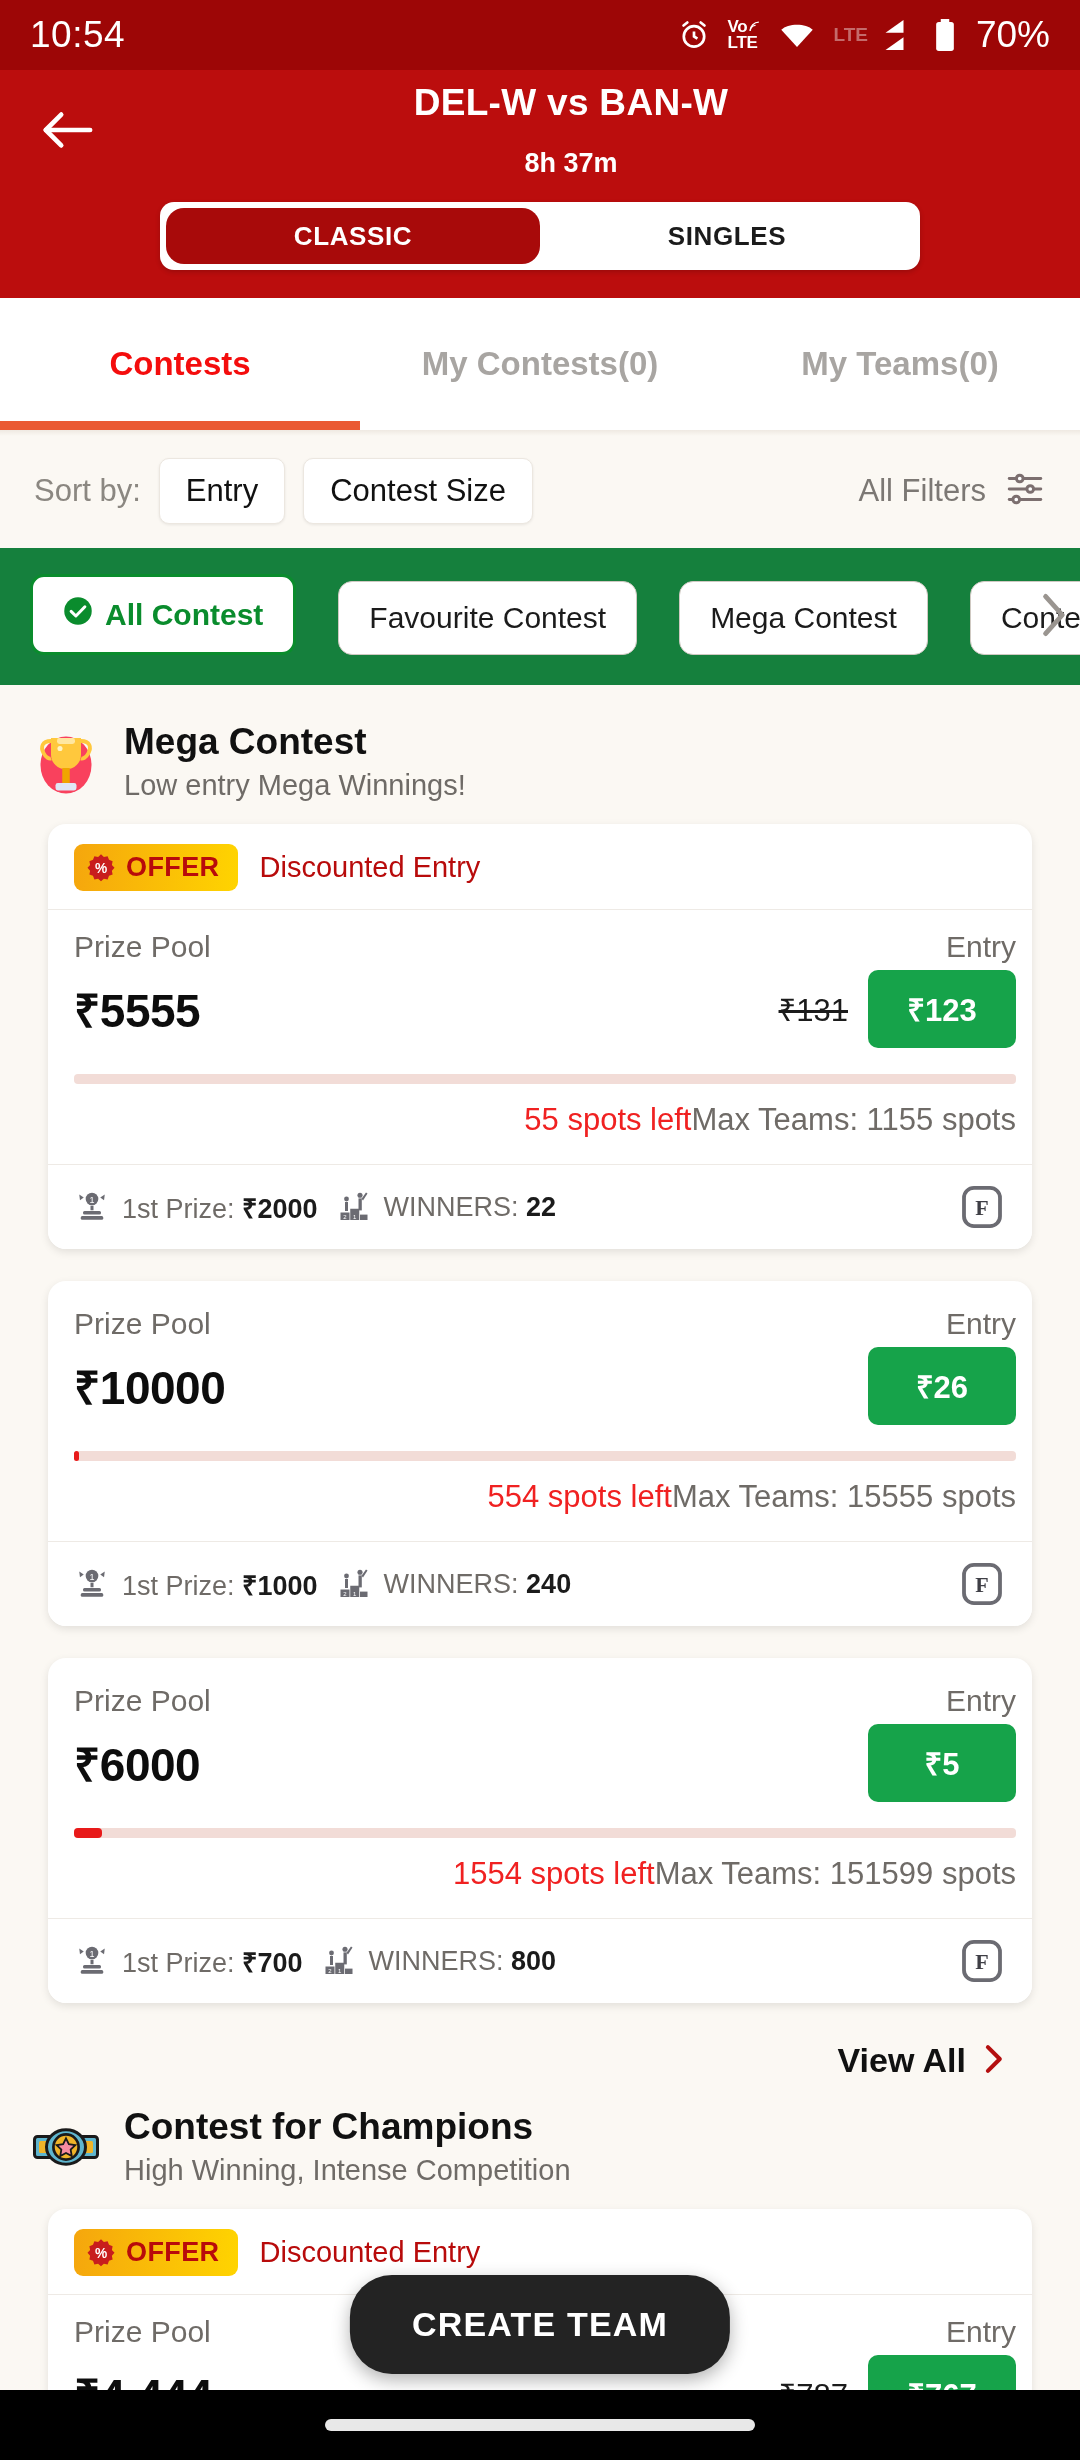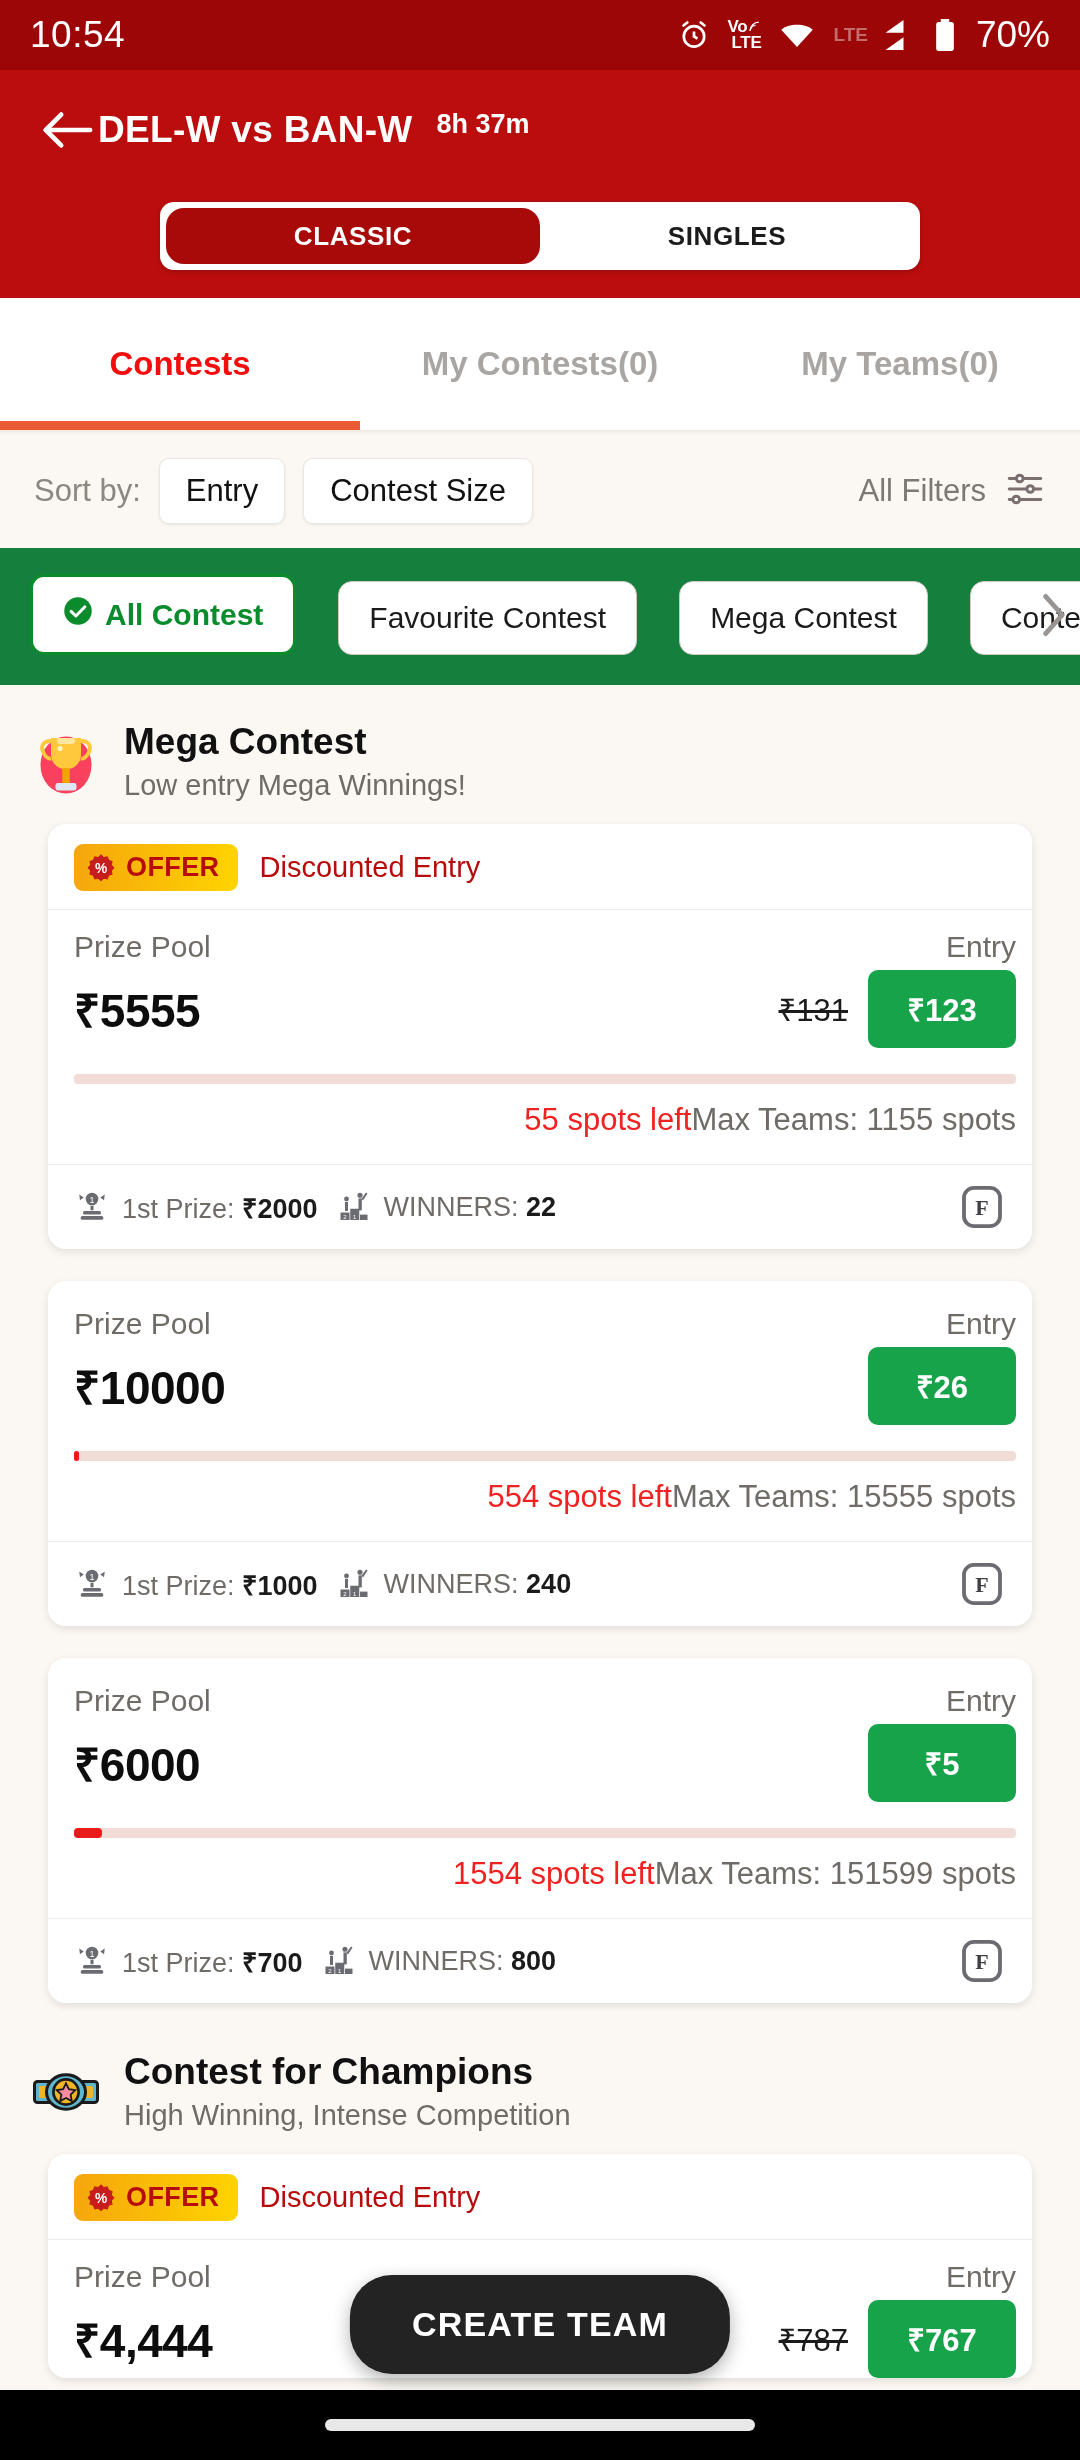--- a/index.html
+++ b/index.html
@@ -13,32 +13,32 @@
 
   
   .statusbar{
     height:70px; background:#9d0606; color:#fff;
     display:flex; align-items:center; justify-content:space-between;
     padding:0 30px;
   }
   .status-time{ font-size:37px; font-weight:400; letter-spacing:.5px; }
   .status-icons{ display:flex; align-items:center; gap:17px; }
   .si{ display:flex; align-items:center; }
-  .volte{ display:flex; flex-direction:column; align-items:flex-end; line-height:.95;
+  .volte{ display:flex; flex-direction:column; align-items:flex-start; line-height:.95;
           font-size:17px; font-weight:700; letter-spacing:-.3px;}
   .lte-label{ font-size:19px; font-weight:700; color:#c46b6b; margin-right:-4px;}
   .batt-pct{ font-size:37px; font-weight:400; margin-left:3px; }
 
   
   .appbar{ background:#bb0d0d; padding:0 0 0 0; position:relative; }
   .appbar-top{
     height:120px; display:flex; align-items:center; padding:0 36px;
   }
   .back-arrow{ width:62px; height:62px; flex:0 0 auto; display:flex; align-items:center; justify-content:center;}
-  .titlewrap{ flex:1; text-align:center; display:flex; flex-direction:row; gap:24px; }
+  .titlewrap{ flex:1; text-align:center; display:flex; flex-direction:column; gap:24px; }
   .match-title{ color:#fff; font-size:37px; font-weight:700; letter-spacing:.3px; }
   .match-timer{ color:#fff; font-size:27px; font-weight:700; }
   .appbar-icons{ display:flex; align-items:center; gap:54px; margin-right:8px;}
   .ic-btn{ width:62px; height:62px; display:flex; align-items:center; justify-content:center;}
 
   
   .segwrap{ background:#bb0d0d; padding:12px 160px 28px 160px; }
   .segment{
     background:#fff; border-radius:14px; height:68px;
     display:flex; align-items:center; padding:6px;
@@ -503,20 +503,28 @@
         </span>
         <span class="fbadge">
           <svg width="48" height="48" viewBox="0 0 24 24">
             <rect x="3" y="2.4" width="18" height="19.2" rx="5" fill="none" stroke="#6b6b72" stroke-width="1.9"></rect>
             <text x="12" y="16" font-size="11" font-weight="700" fill="#3f3f46" text-anchor="middle" font-family="Liberation Serif, serif">F</text>
           </svg>
         </span>
       </div>
     </div>
 
+    <div class="viewall">
+      <span class="viewall-txt">View All</span>
+      <span>
+        <svg width="26" height="34" viewBox="0 0 14 20" fill="none" stroke="#b40f0f" stroke-width="2.4" stroke-linecap="round" stroke-linejoin="round">
+            <path d="M4 3 L11 10 L4 17"></path>
+          </svg>
+      </span>
+    </div>
   </div>
 
   <div class="section" style="padding-top:16px;">
     <div class="sec-head">
       <span class="sec-emoji">
         <svg width="72" height="72" viewBox="0 0 48 48">
           <rect x="3" y="17" width="13" height="14" rx="2" fill="#5fb6cf" stroke="#1a1a1a" stroke-width="2"></rect>
           <rect x="32" y="17" width="13" height="14" rx="2" fill="#5fb6cf" stroke="#1a1a1a" stroke-width="2"></rect>
           <rect x="6" y="20" width="6" height="8" rx="1" fill="#f0b429"></rect>
           <rect x="36" y="20" width="6" height="8" rx="1" fill="#f0b429"></rect>

